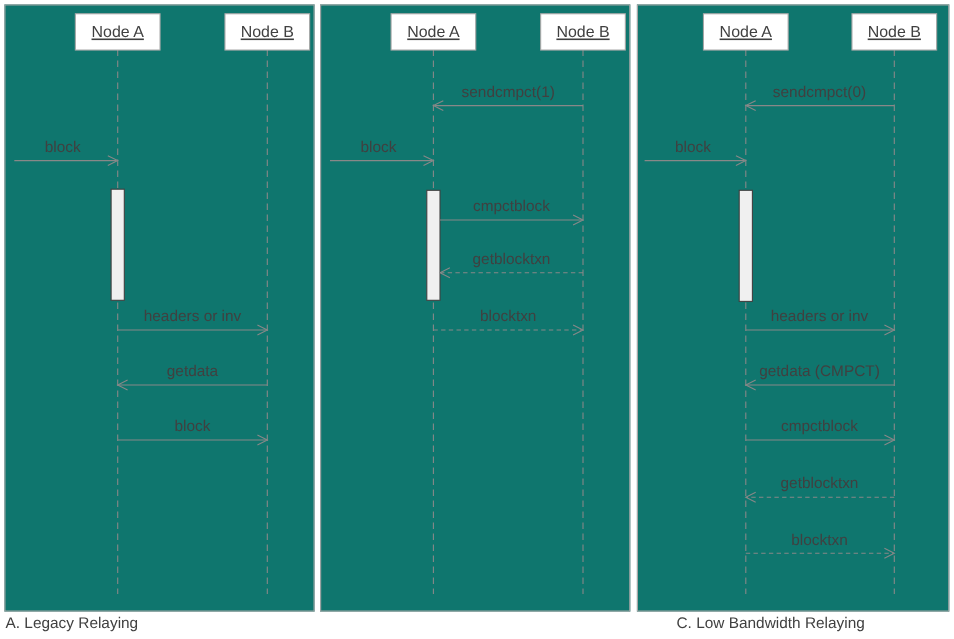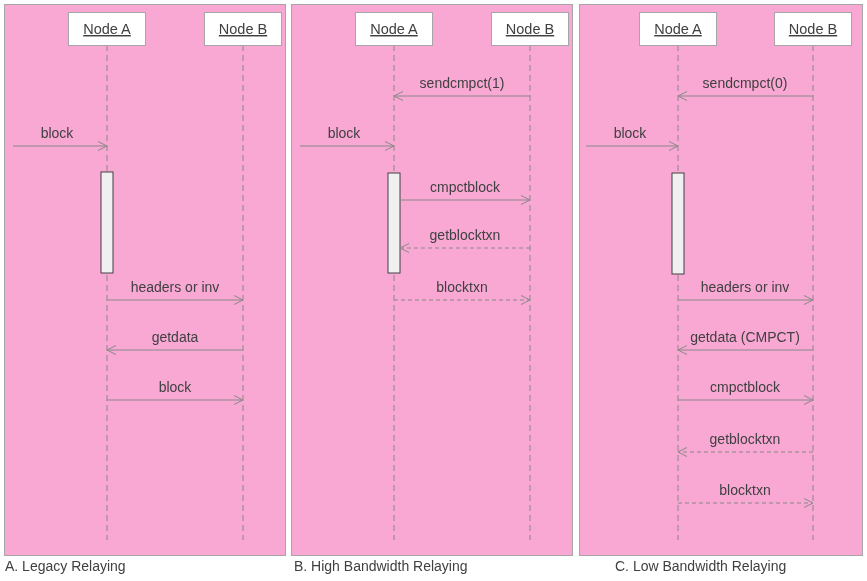--- a/index.html
+++ b/index.html
@@ -9,21 +9,21 @@
     --activation-fill:#f0f0f0;
     --activation-border:#404040;
   }
   html,body{margin:0;padding:0;background:#ffffff;}
   .stage{
     position:relative;width:867px;height:581px;background:#ffffff;overflow:hidden;
     font-family:"Liberation Sans",sans-serif;
   }
   .panel{
     position:absolute;top:4px;height:552px;width:282px;
-    border:1px solid var(--panel-border);background:#f9a8d4;box-sizing:border-box;
+    border:1px solid var(--panel-border);background:#0f766e;box-sizing:border-box;
   }
   .panel svg{display:block;}
   .caption{
     position:absolute;top:558px;height:20px;
     font-size:14px;color:var(--text);white-space:nowrap;
   }
   
   .ll{stroke:var(--line);stroke-width:1;stroke-dasharray:6 4;}
   .ml{stroke:var(--line);stroke-width:1;fill:none;}
   .ml.dashed{stroke-dasharray:4 3;}
@@ -113,21 +113,20 @@
         <line class="ml dashed" x1="238" y1="243" x2="109" y2="243"></line>
         <path class="head" d="M 117 238.5 L 108 243 L 117 247.5"></path>
       </g>
       <g>
         <text class="msg" x="170" y="287">blocktxn</text>
         <line class="ml dashed" x1="102" y1="295" x2="237" y2="295"></line>
         <path class="head" d="M 229 290.5 L 238 295 L 229 299.5"></path>
       </g>
     </svg>
   </div>
-  <div class="caption" style="left:294px;">B. High Bandwidth Relaying</div>
 
   <div class="panel" style="left:579px;width:284px;">
     <svg width="282" height="550" viewBox="0 0 282 550">
       <g>
         <line class="ll" x1="98" y1="40" x2="98" y2="535"></line>
         <line class="ll" x1="233" y1="40" x2="233" y2="535"></line>
       </g>
       <g>
         <rect class="node-box" x="59.5" y="7.5" width="77" height="33"></rect>
         <text class="node" x="98" y="29">Node A</text>

